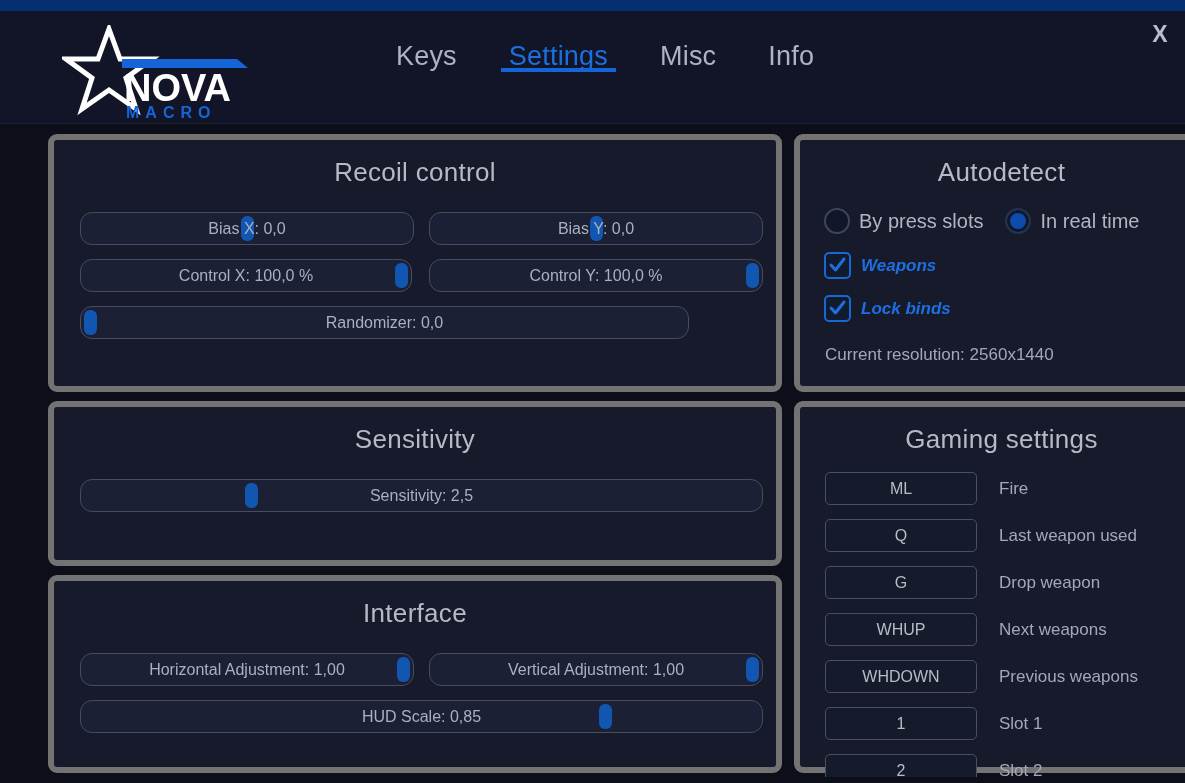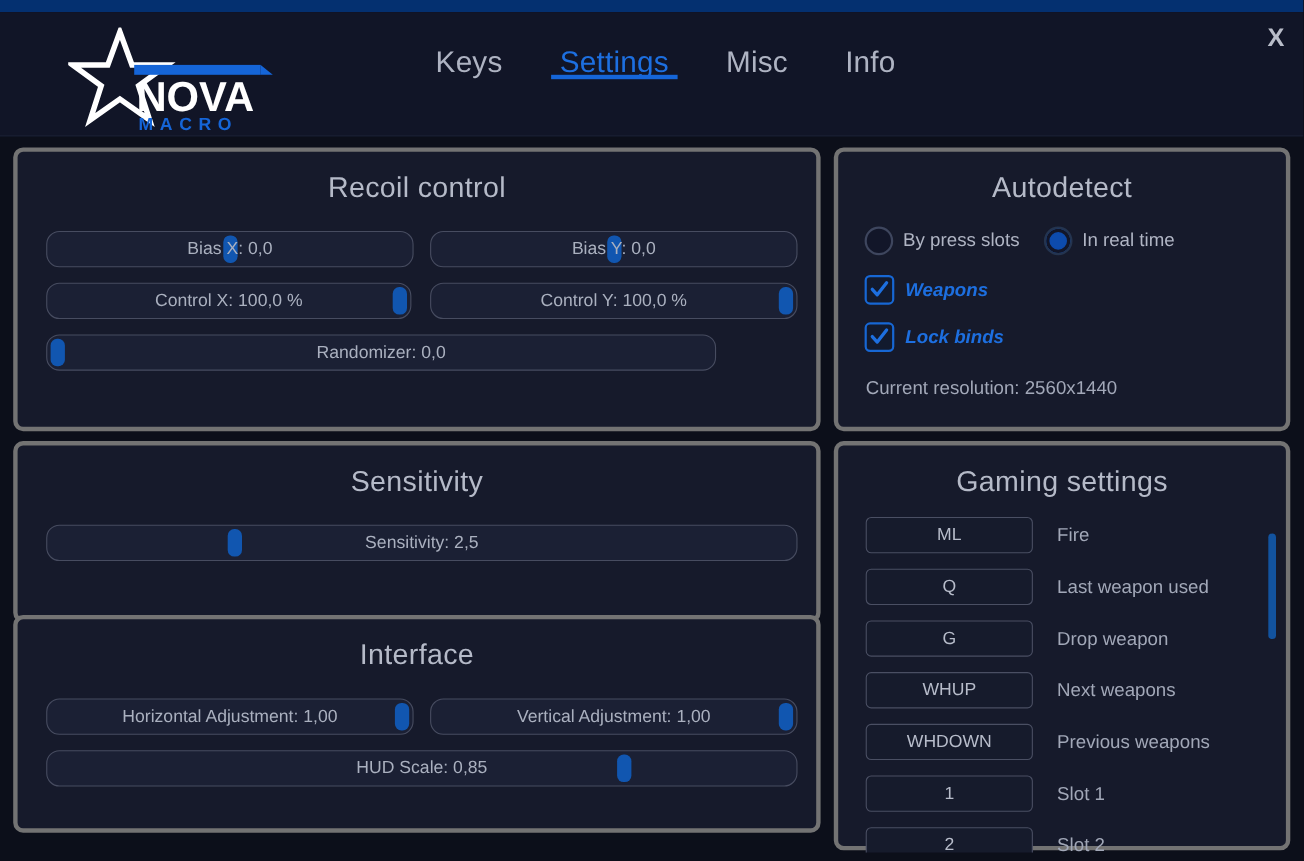--- a/index.html
+++ b/index.html
@@ -79,35 +79,36 @@
   .content {
     position: absolute;
     top: 124px; left: 0;
     width: 1185px;
     height: 659px;
   }
 
   .panel {
     position: absolute;
     background: #161a2b;
-    border: 4px solid #737373;
+    border: 6px solid #737373;
     border-radius: 9px;
+    margin-left: 36px;
   }
   .panel-title {
     text-align: center;
     font-size: 26px;
     color: #b5bac8;
     margin-top: 17px;
     letter-spacing: 0.3px;
   }
 
   
   #panel-recoil    { left: 12px;  top: 10px;  width: 734px; height: 258px; }
   #panel-sens      { left: 12px;  top: 277px; width: 734px; height: 165px; }
-  #panel-interface { left: 12px;  top: 435px; width: 734px; height: 198px; }
+  #panel-interface { left: 12px;  top: 451px; width: 734px; height: 198px; }
   #panel-autodetect{ left: 758px; top: 10px;  width: 415px; height: 258px; }
   #panel-gaming    { left: 758px; top: 277px; width: 415px; height: 372px; }
 
   
   .slider {
     position: absolute;
     height: 33px;
     background: #1b2034;
     border: 1px solid #474c60;
     border-radius: 12px;
@@ -161,21 +162,21 @@
     background: #121629;
     cursor: pointer;
     flex-shrink: 0;
   }
   .radio.on {
     border-color: #24344f;
     background: #0d4bad;
     box-shadow: inset 0 0 0 3px #121629, inset 0 0 0 4px #0d4bad;
   }
   .radio-label {
-    font-size: 17px;
+    font-size: 20px;
     color: #b0b5c4;
     margin-left: 9px;
     margin-right: 22px;
     white-space: nowrap;
   }
 
   .check-row {
     position: absolute;
     left: 24px;
     display: flex;

